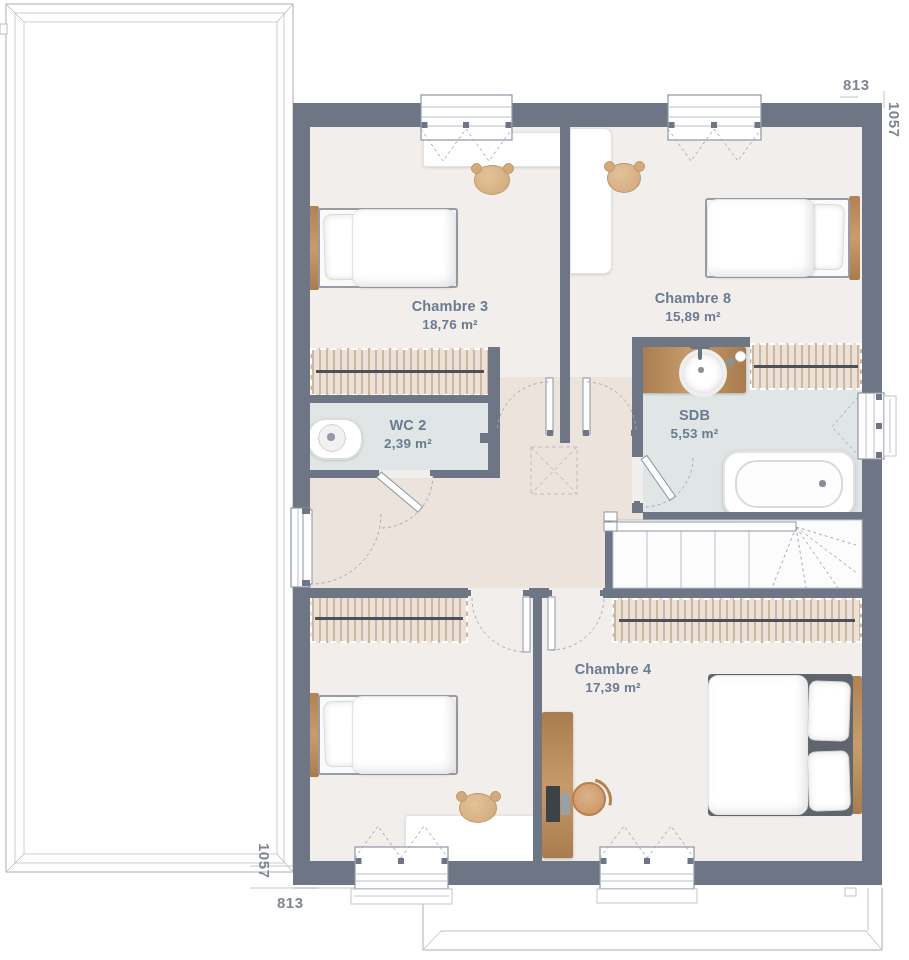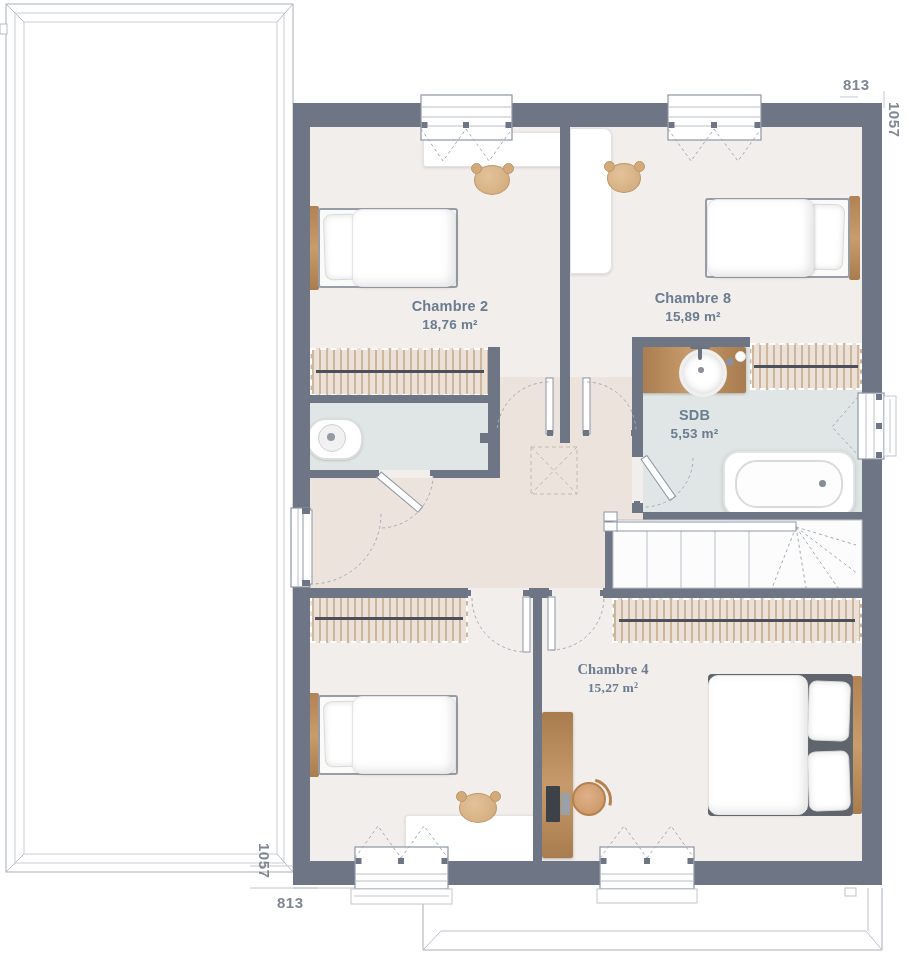--- a/index.html
+++ b/index.html
@@ -297,34 +297,38 @@
       <rect x="604" y="512" width="13" height="9" fill="#ffffff" stroke="#8e96a3"></rect>
       <rect x="604" y="522" width="13" height="9" fill="#ffffff" stroke="#8e96a3"></rect>
     </g>
     <g>
       <rect x="531" y="447" width="46" height="47" fill="none" stroke="#c8baa9" stroke-dasharray="4 3"></rect>
       <path d="M531,447 L577,494 M577,447 L531,494" stroke="#c8baa9" stroke-dasharray="4 3" fill="none"></path>
     </g>
   </svg>
 
   <div class="rlabel" style="left:375px;top:297px;width:150px;">
-    <span>Chambre 2</span>
+    <span>Chambre 3</span>
     <span class="area">18,76 m²</span>
   </div>
   <div class="rlabel" style="left:618px;top:289px;width:150px;">
     <span>Chambre 8</span>
     <span class="area">15,89 m²</span>
   </div>
+  <div class="rlabel" style="left:348px;top:416px;width:120px;">
+    <span>WC 2</span>
+    <span class="area">2,39 m²</span>
+  </div>
   <div class="rlabel" style="left:632px;top:406px;width:125px;">
     <span>SDB</span>
     <span class="area">5,53 m²</span>
   </div>
-  <div class="rlabel" style="left:538px;top:660px;width:150px;font-family:Liberation Serif, serif;">
+  <div class="rlabel" style="left:538px;top:660px;width:150px;">
     <span>Chambre 4</span>
-    <span class="area">15,27 m²</span>
+    <span class="area">17,39 m²</span>
   </div>
 
   <div class="dim" style="left:843px;top:76px;">813</div>
   <div class="dim vert" style="left:903px;top:102px;">1057</div>
   <div class="dim vert" style="left:273px;top:843px;">1057</div>
   <div class="dim" style="left:277px;top:894px;">813</div>
 
 </div>
 
 </body></html>

